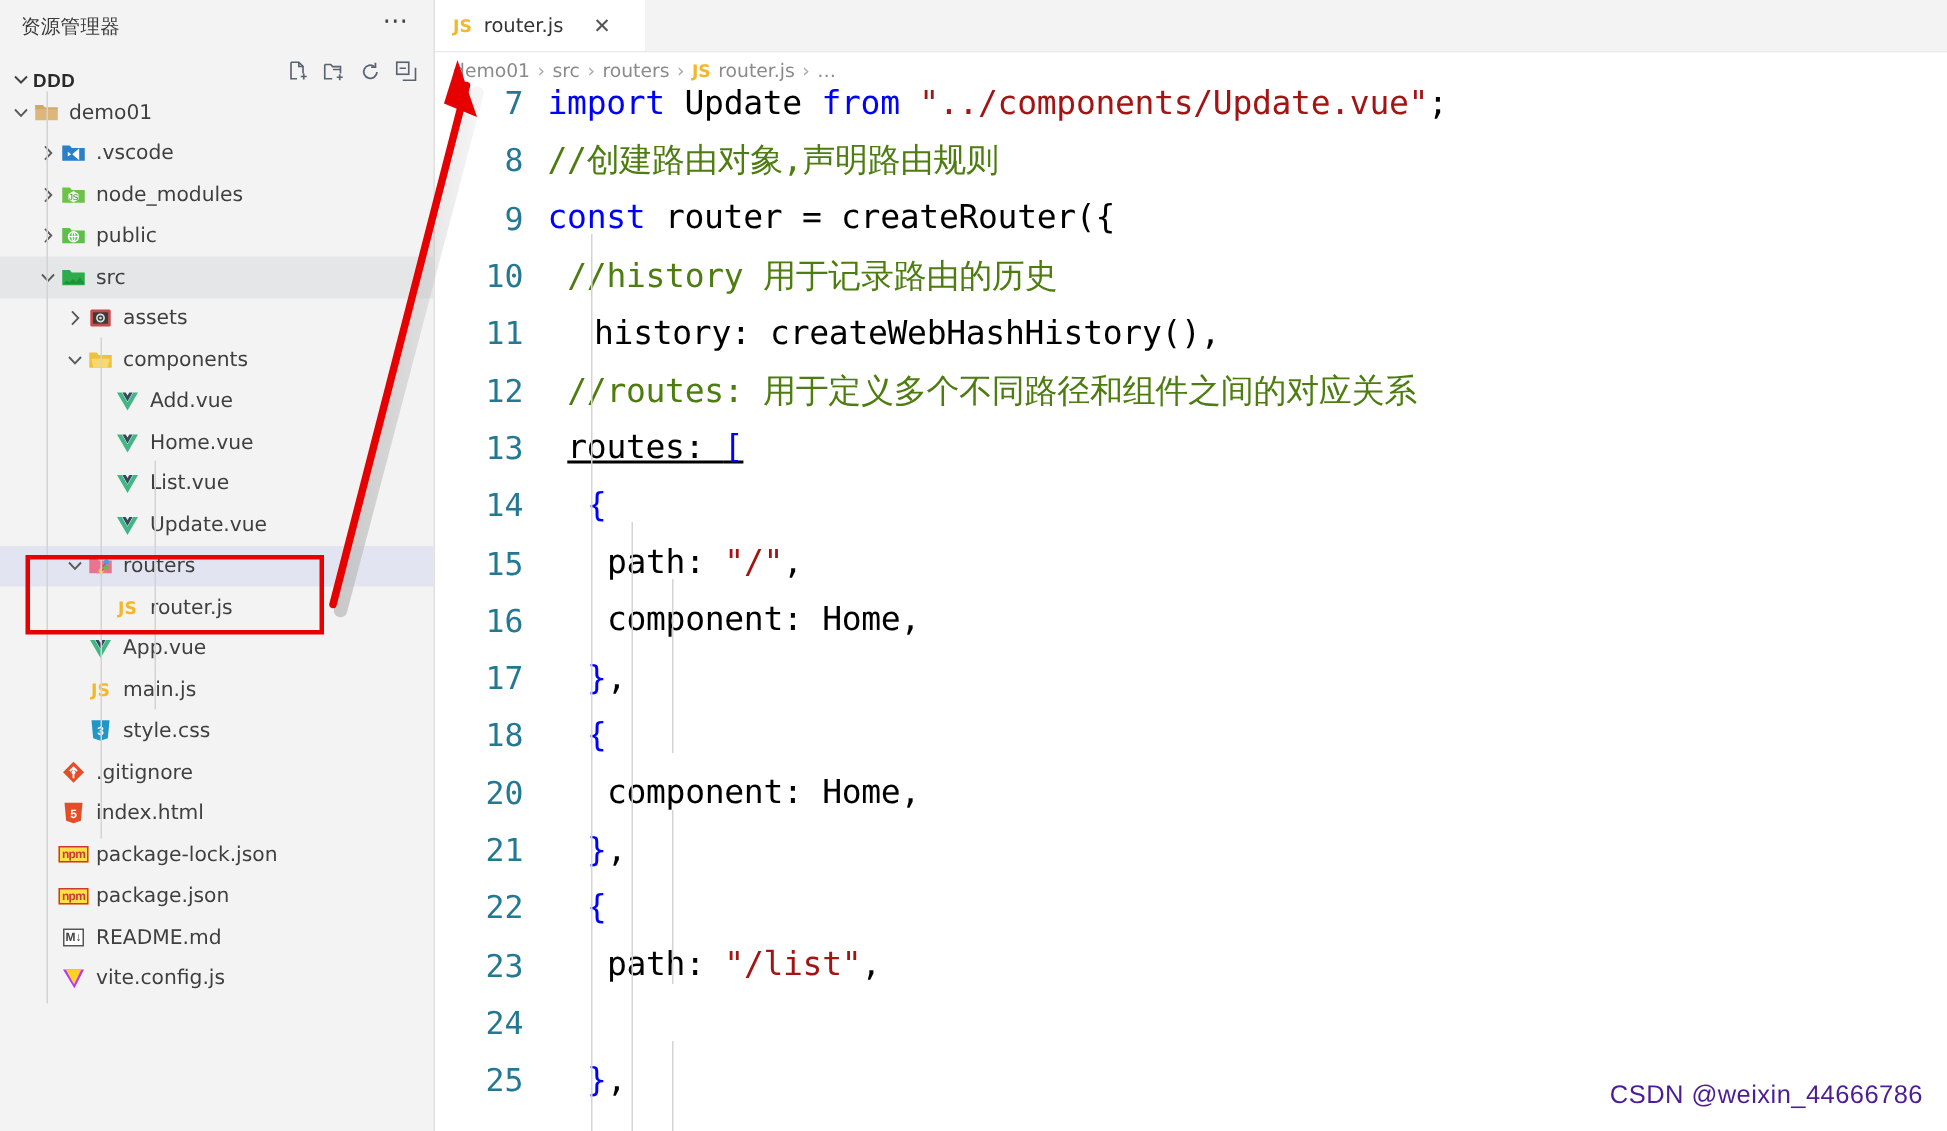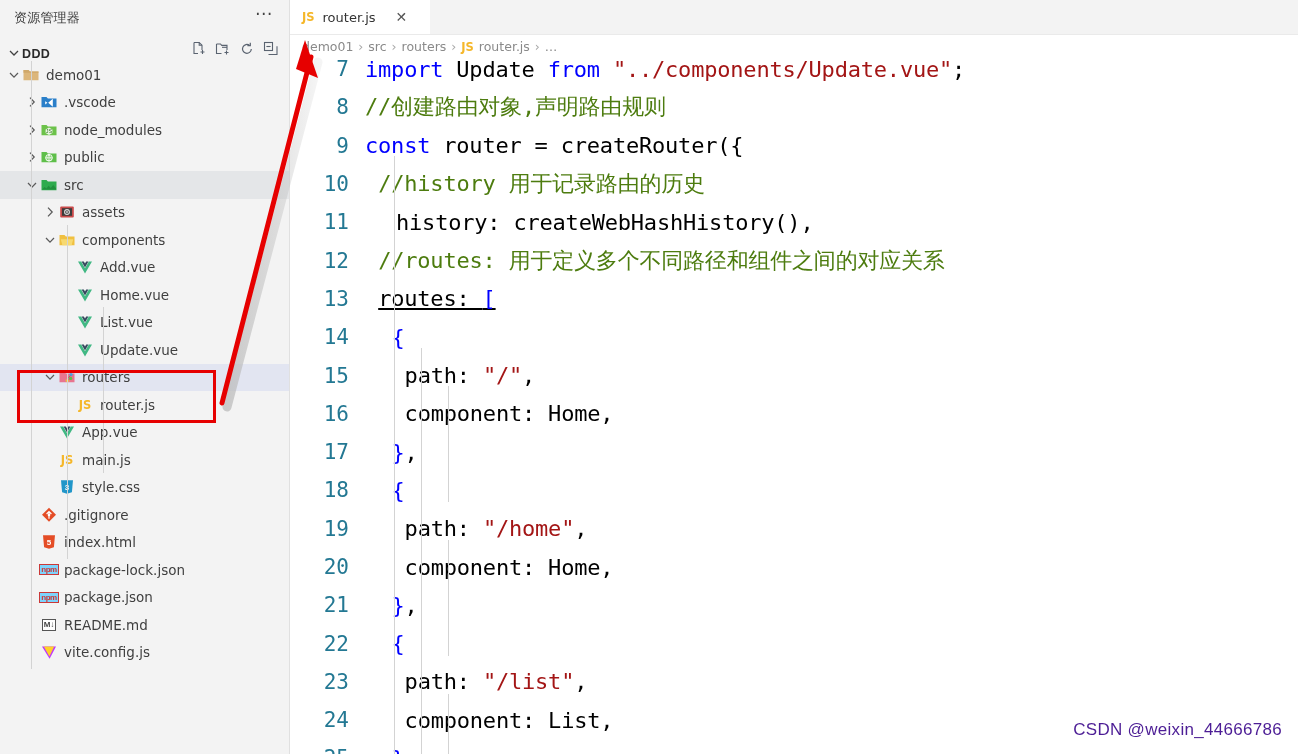--- a/index.html
+++ b/index.html
@@ -79,21 +79,21 @@
     width: 18px; height: 18px; flex: 0 0 18px;
     display: flex; align-items: center; justify-content: center;
   }
   .ficon svg { display: block; }
   .jsbadge {
     font-size: 11.5px; font-weight: bold; color: #f5b72a;
     font-family: "DejaVu Sans", "Liberation Sans", sans-serif;
   }
   .npmbadge {
     font-size: 8px; font-weight: bold; color: #cb3837;
-    border: 1px solid #cb3837; background: #7dd3fc;
+    border: 1px solid #cb3837; background: #fde047;
     padding: 0 1px; line-height: 9px; letter-spacing: -.5px;
   }
   .mdbadge {
     font-size: 8px; font-weight: bold; color: #444;
     border: 1px solid #555; background: #fff;
     padding: 0 1px; line-height: 10px;
   }
   
   .guide {
     position: absolute; top: 0; bottom: 0;
@@ -592,42 +592,37 @@
           </div>
           <div class="cline">
             <span class="lnum">17</span>
             <span class="ctext" style="margin-left: 26.4px;"><span class="k-kw">}</span><span class="k-pl">,</span></span>
           </div>
           <div class="cline">
             <span class="lnum">18</span>
             <span class="ctext" style="margin-left: 26.4px;"><span class="k-kw">{</span></span>
           </div>
           <div class="cline">
-            <span class="lnum">19</span>
-            <span class="ctext" style="margin-left: 39.6px;"><span class="k-pl">path: </span><span class="k-str">"/home"</span><span class="k-pl">,</span></span>
-          </div>
-          <div class="cline">
             <span class="lnum">20</span>
             <span class="ctext" style="margin-left: 39.6px;"><span class="k-pl">component: Home,</span></span>
           </div>
           <div class="cline">
             <span class="lnum">21</span>
             <span class="ctext" style="margin-left: 26.4px;"><span class="k-kw">}</span><span class="k-pl">,</span></span>
           </div>
           <div class="cline">
             <span class="lnum">22</span>
             <span class="ctext" style="margin-left: 26.4px;"><span class="k-kw">{</span></span>
           </div>
           <div class="cline">
             <span class="lnum">23</span>
             <span class="ctext" style="margin-left: 39.6px;"><span class="k-pl">path: </span><span class="k-str">"/list"</span><span class="k-pl">,</span></span>
           </div>
           <div class="cline">
             <span class="lnum">24</span>
-            <span class="ctext" style="margin-left: 39.6px;"><span class="k-pl">component: List,</span></span>
           </div>
           <div class="cline">
             <span class="lnum">25</span>
             <span class="ctext" style="margin-left: 26.4px;"><span class="k-kw">}</span><span class="k-pl">,</span></span>
           </div>
           <div class="cguide" style="left: 104px; top: 106px; height: 660px;"></div>
           <div class="cguide" style="left: 131px; top: 298px; height: 468px;"></div>
           <div class="cguide" style="left: 158px; top: 336px; height: 116px;"></div>
           <div class="cguide" style="left: 158px; top: 490px; height: 116px;"></div>
           <div class="cguide" style="left: 158px; top: 644px; height: 100px;"></div>

